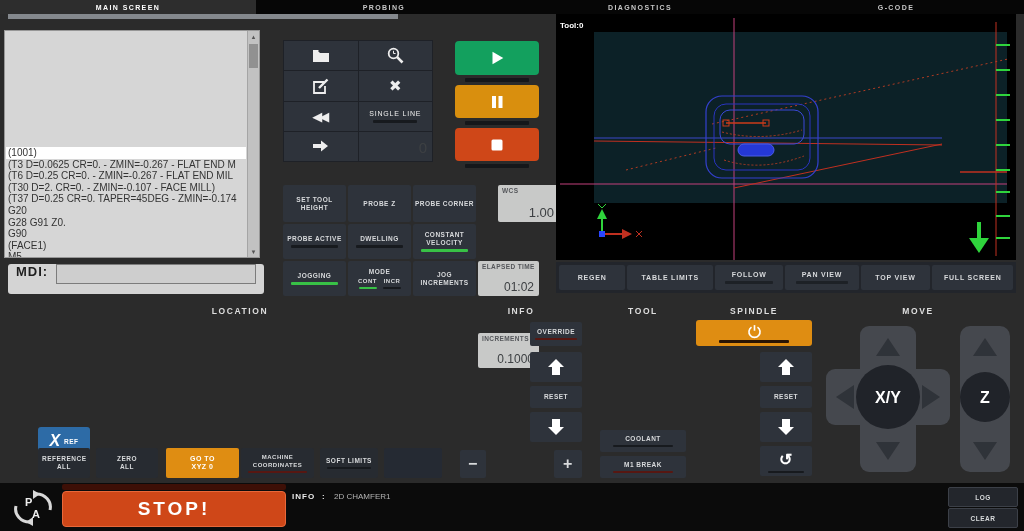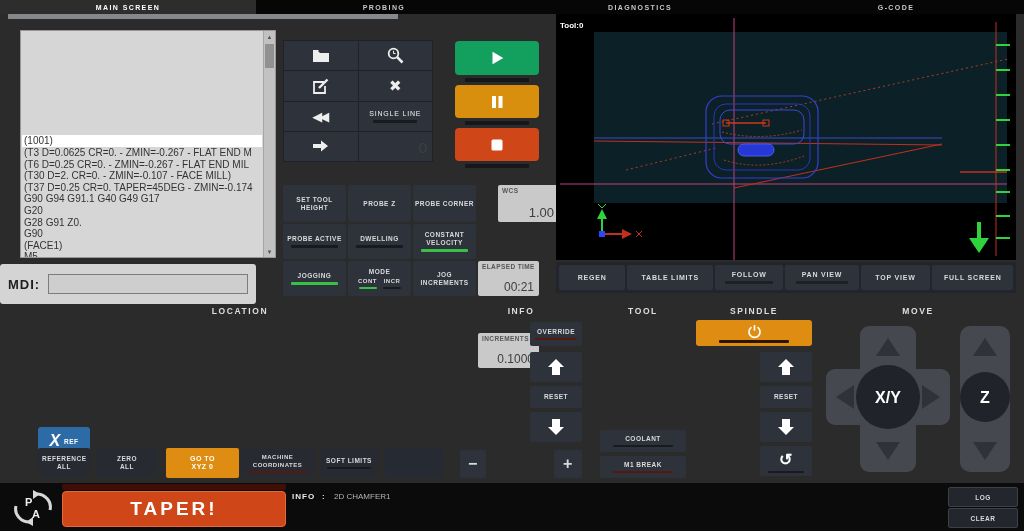--- a/index.html
+++ b/index.html
@@ -54,42 +54,41 @@
 <div class="stage">
 
   <div class="abs tabbar">
     <div class="tab active">MAIN SCREEN</div>
     <div class="tab">PROBING</div>
     <div class="tab">DIAGNOSTICS</div>
     <div class="tab">G-CODE</div>
   </div>
   <div class="abs" style="left:8px;top:14px;width:390px;height:5px;background:#84888d"></div>
 
-  <div class="abs gbox" style="left:20px;top:30px;width:256px;height:228px">
+  <div class="abs gbox" style="left:4px;top:30px;width:256px;height:228px">
     <div class="abs" style="left:1px;right:13px;bottom:-6px">
       <div class="gline sel">(1001)</div>
       <div class="gline">(T3  D=0.0625 CR=0. - ZMIN=-0.267 - FLAT END M</div>
       <div class="gline">(T6  D=0.25 CR=0. - ZMIN=-0.267 - FLAT END MIL</div>
       <div class="gline">(T30  D=2. CR=0. - ZMIN=-0.107 - FACE MILL)</div>
       <div class="gline">(T37  D=0.25 CR=0. TAPER=45DEG - ZMIN=-0.174</div>
-      <div class="gline">G90 G94 G91.1 G40 G49 G17</div>
       <div class="gline">G20</div>
       <div class="gline">G28 G91 Z0.</div>
       <div class="gline">G90</div>
       <div class="gline">(FACE1)</div>
       <div class="gline">M5</div>
     </div>
     <div class="sbar">
       <div class="sarr" style="top:0">▲</div>
       <div class="sthumb"></div>
       <div class="sarr" style="bottom:0">▼</div>
     </div>
   </div>
 
-  <div class="abs" style="left:0;top:264px;width:256px;height:40px;background:#d4d4d4;border-radius:3px;display:flex;align-items:center;padding:0 8px;box-sizing:border-box">
+  <div class="abs" style="left:8px;top:264px;width:256px;height:30px;background:#d4d4d4;border-radius:3px;display:flex;align-items:flex-start;padding:0 8px;box-sizing:border-box">
     <span style="font-size:13px;font-weight:700;color:#1e1e1e;letter-spacing:1px;margin-right:8px">MDI:</span>
     <input style="flex: 1 1 0%; height: 16px; background: rgb(206, 206, 206); border: 1px solid rgb(124, 124, 124); outline: none; font-size: 10px;" value="">
   </div>
 
   <div class="abs igrid" style="left:283px;top:40px;width:150px;height:122px;grid-template-rows:repeat(4,1fr)">
     <div class="icell">
       <svg width="18" height="14" viewBox="0 0 18 14">
           <path d="M1 2 h5 l2 2 h9 v9 H1 z M1 2 v-1 h5 l1 1" fill="#eee"></path>
         </svg>
     </div>
@@ -168,21 +167,21 @@
   <div class="abs btn" style="left:348px;top:224px;width:63px;height:35px">
       <span class="bl">DWELLING</span>
       <div class="ind id" style="width:75%"></div>
     </div>
   <div class="abs btn" style="left:413px;top:224px;width:63px;height:35px">
       <span class="bl">CONSTANT VELOCITY</span>
       <div class="ind ig" style="width:75%"></div>
     </div>
   <div class="abs disp" style="left:478px;top:224px;width:61px;height:35px">
     <span class="dl">ELAPSED TIME</span>
-    <span class="dv" style="font-size:12px">00:21</span>
+    <span class="dv" style="font-size:12px">01:02</span>
   </div>
 
   <div class="abs btn" style="left:283px;top:261px;width:63px;height:35px">
       <span class="bl">JOGGING</span>
       <div class="ind ig" style="width:75%"></div>
     </div>
   <div class="abs btn" style="left:348px;top:261px;width:63px;height:35px">
     <span class="bl">MODE</span>
     <div style="display:flex;gap:6px;margin-top:1px">
       <div style="display:flex;flex-direction:column;align-items:center">
@@ -402,21 +401,21 @@
   <svg class="abs" style="left:8px;top:488px" width="50" height="40" viewBox="0 0 50 40">
     <path d="M28 6 A14 13 0 0 1 42 22" fill="none" stroke="#d8d8d8" stroke-width="3"></path>
     <polygon points="25,2 32,6 25,11" fill="#d8d8d8"></polygon>
     <path d="M22 34 A14 13 0 0 1 8 18" fill="none" stroke="#d8d8d8" stroke-width="3"></path>
     <polygon points="25,38 18,34 25,29" fill="#d8d8d8"></polygon>
     <text x="17" y="18" fill="#eee" font-size="11" font-weight="bold" font-family="Liberation Sans, sans-serif">P</text>
     <text x="24" y="30" fill="#eee" font-size="11" font-weight="bold" font-family="Liberation Sans, sans-serif">A</text>
   </svg>
   <div class="abs" style="left:62px;top:484px;width:224px;height:6px;background:#3d0f06;border-radius:2px"></div>
   <div class="abs" style="left:62px;top:491px;width:224px;height:36px;background:#cf4718;border:1px solid #e8683a;border-radius:4px;display:flex;align-items:center;justify-content:center;box-sizing:border-box;color:#fff;font-size:19px;font-weight:700;letter-spacing:3px">
-      <span>TAPER!</span>
+      <span>STOP!</span>
     </div>
   <div class="abs" style="left:292px;top:487px;width:645px;height:42px">
     <div style="line-height:13px;white-space:nowrap;overflow:hidden"><span class="footlbl">INFO</span><span class="footsep">:</span><span class="footval">2D CHAMFER1</span></div>
   </div>
   <div class="abs btn" style="left:948px;top:487px;width:70px;height:20px;background:#23262c;border:1px solid #3c4048;font-size:6.5px">
       <span>LOG</span>
     </div>
   <div class="abs btn" style="left:948px;top:508px;width:70px;height:20px;background:#23262c;border:1px solid #3c4048;font-size:6.5px">
       <span>CLEAR</span>
     </div>

